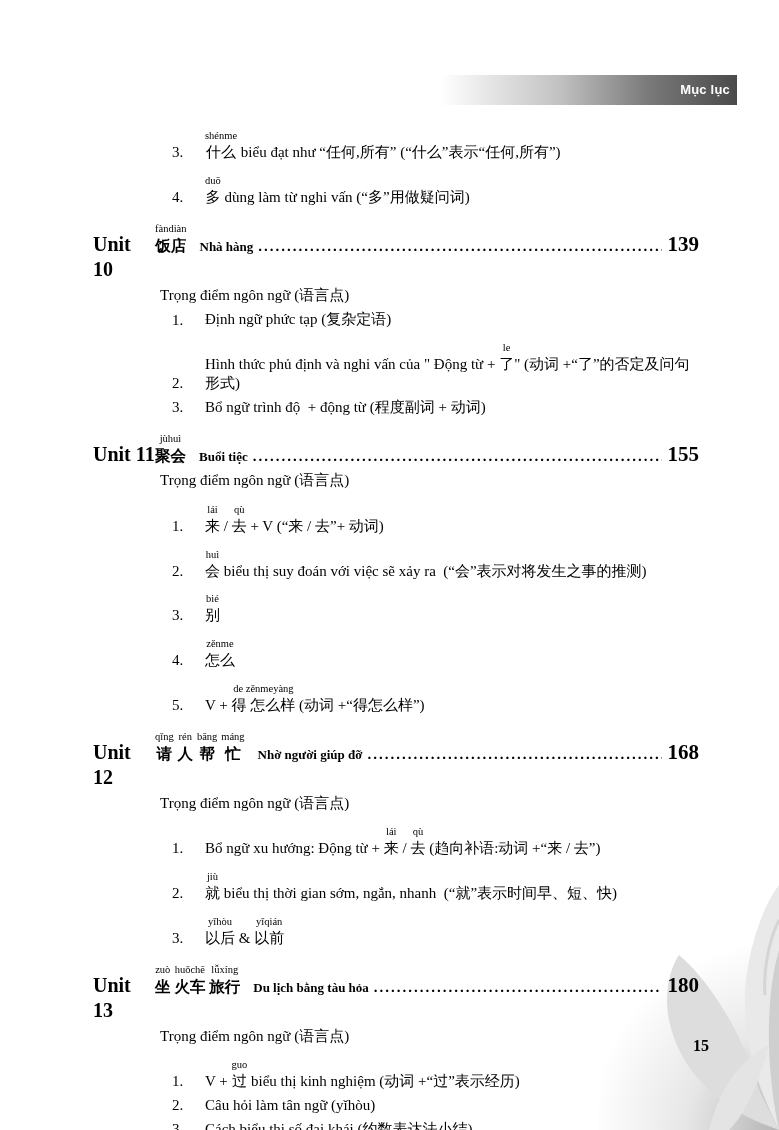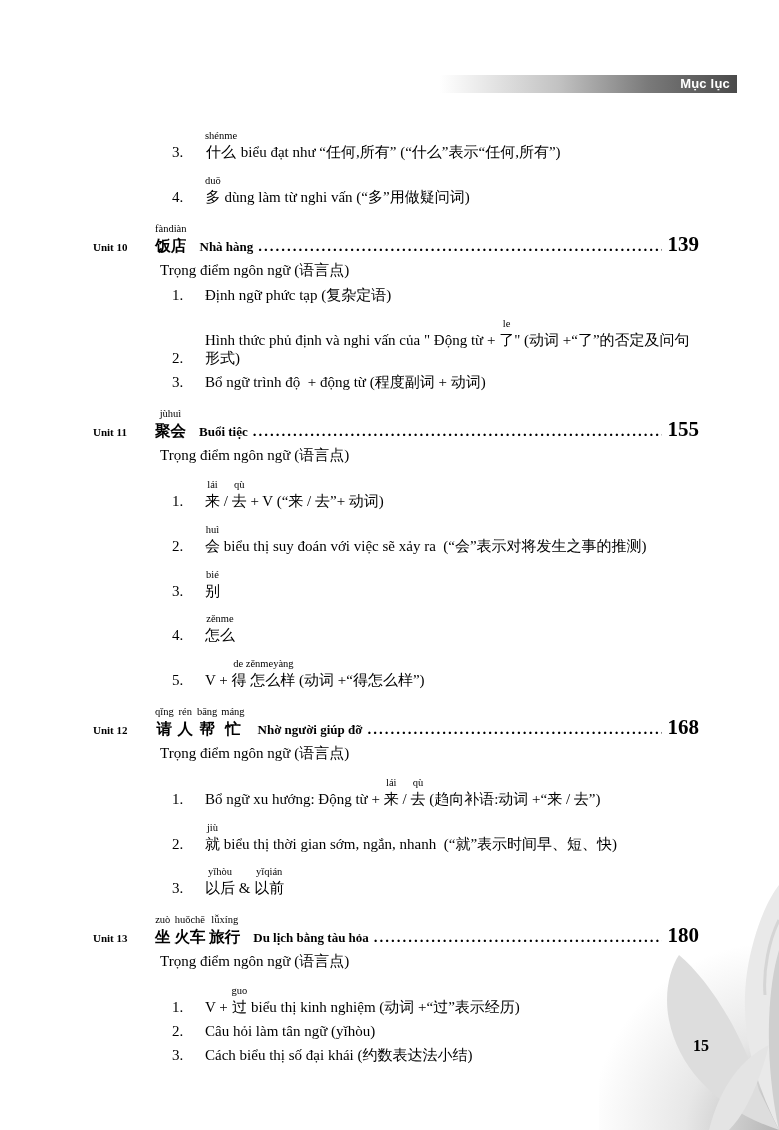--- a/index.html
+++ b/index.html
@@ -11,21 +11,21 @@
     font-family: "Liberation Serif", "DejaVu Serif", serif;
     font-size: 15px;
     line-height: 1.25;
     overflow: hidden;
   }
 
   
   .header-bar {
     position: absolute;
     left: 440px; top: 75px;
-    width: 297px; height: 18px;
+    width: 297px; height: 30px;
     background: linear-gradient(to right, rgba(255,255,255,0) 0%, #c2c2c2 40%, #7a7a7a 70%, #4a4a4a 100%);
     display: flex; align-items: center; justify-content: flex-end;
     padding-right: 7px;
     z-index: 2;
   }
   .header-bar .hdr-title {
     color: #ffffff;
     font-family: "Liberation Sans", sans-serif;
     font-weight: bold;
     font-size: 13px;
@@ -60,21 +60,21 @@
 
   
   .unit-block { margin-top: 8px; }
   .unit-heading {
     display: flex;
     align-items: baseline;
     font-weight: bold;
     margin-bottom: 4px;
     margin-right: 14px;
   }
-  .unit-label { flex: none; width: 62px; font-size: 11px; }
+  .unit-label { flex: none; width: 62px; font-size: 20px; }
   .unit-hanzi { flex: none; margin-right: 13px; font-size: 15.5px; }
   .unit-title { flex: none; font-size: 13px; margin-right: 5px; }
   .dots {
     flex: 1 1 0;
     min-width: 0;
     overflow: hidden;
     white-space: nowrap;
     letter-spacing: 2px;
     margin-right: 6px;
   }

